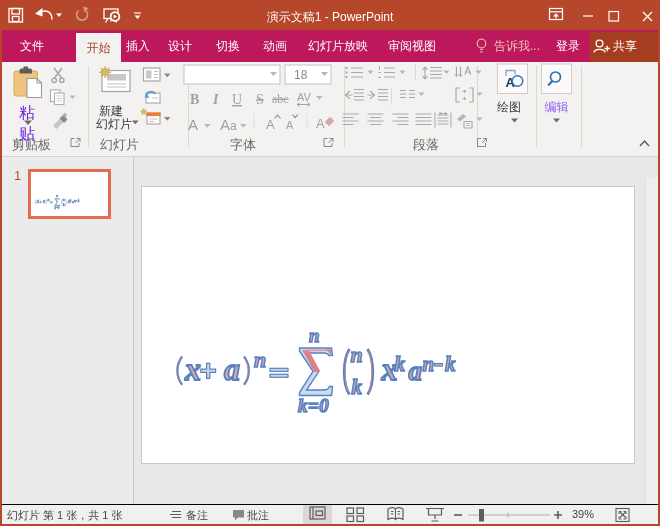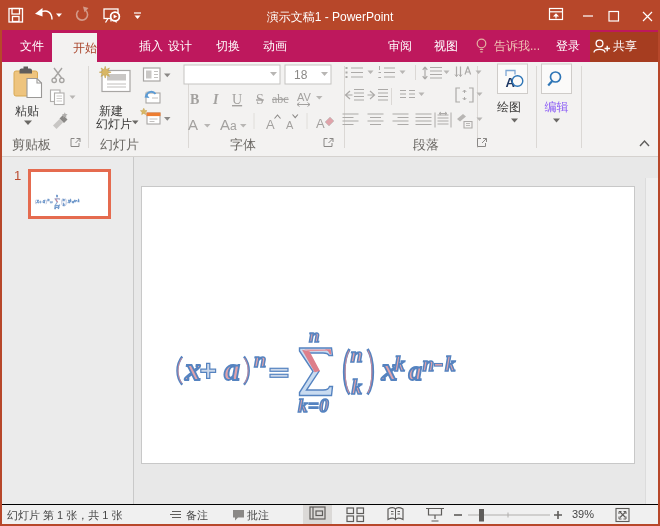--- a/index.html
+++ b/index.html
@@ -7,21 +7,21 @@
 
 #borderL{position:absolute;left:0;top:0;width:2px;height:526px;background:#b7472a;z-index:50}
 #borderR{position:absolute;right:0;top:0;width:2px;height:526px;background:#b7472a;z-index:50}
 #borderB{position:absolute;left:0;bottom:0;width:660px;height:2px;background:#b7472a;z-index:50}
 
 #title{position:absolute;left:0;top:0;width:660px;height:30px;background:#b7472a;color:#fff}
 #titletext{position:absolute;left:0;top:9px;width:660px;text-align:center;font-size:12px;color:#fff}
 
 #tabs{position:absolute;left:0;top:30px;width:660px;height:32px;background:#be185d;font-size:12px;color:#fff}
 .tab{position:absolute;top:0;height:32px;line-height:33px;text-align:center}
-#tab-home{position:absolute;left:52px;top:3px;width:45px;height:29px;background:#f3f2f1;color:#a9442a;line-height:31px;text-align:right}
+#tab-home{position:absolute;left:76px;top:3px;width:45px;height:29px;background:#f3f2f1;color:#a9442a;line-height:31px;text-align:center}
 
 #ribbon{position:absolute;left:0;top:62px;width:660px;height:95px;background:#f3f2f1;border-bottom:1px solid #d5d2cf}
 .gsep{position:absolute;top:4px;width:1px;height:82px;background:#dbd8d5}
 .glabel{position:absolute;top:74px;font-size:13px;color:#6a6763;text-align:left}
 
 #content{position:absolute;left:2px;top:157px;width:656px;height:347px;background:#e8e8e8}
 #panel{position:absolute;left:0;top:0;width:132px;height:347px;background:#ebebeb;border-right:1px solid #c9c9c9}
 #thumbwrap{position:absolute;left:26px;top:12px;width:83px;height:50px;background:#fff;border:3px solid #e56b4f}
 #slidenum{position:absolute;left:12px;top:11px;color:#bb4a2e;font-size:13px}
 #canvas{position:absolute;left:133px;top:0;width:523px;height:347px}
@@ -69,26 +69,27 @@
         <rect x="609" y="11.5" width="9.5" height="9.5"></rect>
         <path d="M643 12 l9 9 M652 12 l-9 9"></path>
       </g>
       <path d="M556 13.2 l3 3.2 h-6 z" fill="#fff"></path>
       <path d="M556 15.5 v3" stroke="#fff" stroke-width="1.2"></path>
     </svg>
   </div>
   <div id="tabs">
     <div class="tab" style="left:18px;width:28px">文件</div>
     <div id="tab-home">开始</div>
-    <div class="tab" style="left:137px;width:28px">插入</div>
+    <div class="tab" style="left:124px;width:28px">插入</div>
     <div class="tab" style="left:166px;width:28px">设计</div>
     <div class="tab" style="left:214px;width:28px">切换</div>
     <div class="tab" style="left:261px;width:28px">动画</div>
+    <div class="tab" style="left:306px;width:64px">幻灯片放映</div>
     <div class="tab" style="left:386px;width:28px">审阅</div>
-    <div class="tab" style="left:432px;width:28px">视图</div>
+    <div class="tab" style="left:410px;width:28px">视图</div>
     <div class="tab" style="left:492px;width:50px;color:#f0c4b4">告诉我...</div>
     <div class="tab" style="left:554px;width:28px">登录</div>
     <div style="position:absolute;left:590px;top:2px;width:70px;height:30px;background:#a63d20"></div>
     <div class="tab" style="left:610px;width:30px">共享</div>
     <svg width="660" height="32" style="position:absolute;left:0;top:0">
 
       <g stroke="#e2b3a2" fill="none" stroke-width="1.2">
         <circle cx="481.5" cy="13.5" r="4.3"></circle>
         <path d="M479.8 19.5 h3.4 M480.3 21.8 h2.4"></path>
       </g>
@@ -104,21 +105,21 @@
     <div class="gsep" style="left:88px"></div>
     <div class="gsep" style="left:188px"></div>
     <div class="gsep" style="left:344px"></div>
     <div class="gsep" style="left:477px"></div>
     <div class="gsep" style="left:536px"></div>
     <div class="gsep" style="left:581px"></div>
     <div class="glabel" style="left:12px;width:46px">剪贴板</div>
     <div class="glabel" style="left:100px;width:56px">幻灯片</div>
     <div class="glabel" style="left:230px;width:40px">字体</div>
     <div class="glabel" style="left:413px;width:28px">段落</div>
-    <div style="position:absolute;left:12px;top:41px;width:30px;text-align:center;font-size:12px;color:#404040">粘贴</div>
+    <div style="position:absolute;left:12px;top:41px;width:30px;text-align:center;font-size:16px;color:#6d28d9">粘贴</div>
     <div style="position:absolute;left:99px;top:41px;width:30px;font-size:12px;color:#3b3a39">新建</div>
     <div style="position:absolute;left:93px;top:54px;width:42px;text-align:center;font-size:12px;color:#3b3a39">幻灯片</div>
     <div style="position:absolute;left:497px;top:37px;width:34px;text-align:left;font-size:12px;color:#3b3a39">绘图</div>
     <div style="position:absolute;left:540px;top:37px;width:33px;text-align:center;font-size:12px;color:#8b5cf6">编辑</div>
     <svg id="ribsvg" width="660" height="95" style="position:absolute;left:0;top:0">
 
       <g>
         <rect x="14" y="9" width="23.5" height="25" rx="2" fill="#eec47e" stroke="#d8a952" stroke-width="1"></rect>
         <path d="M19.5 11.5 v-3 a2 2 0 0 1 2 -2 h2 v-2 h4.5 v2 h2 a2 2 0 0 1 2 2 v3 z" fill="#5f5d5b"></path>
         <path d="M27 16.5 h10 l4.5 4.5 v14.5 h-14.5 z" fill="#fff" stroke="#9a9896" stroke-width="1.1"></path>

